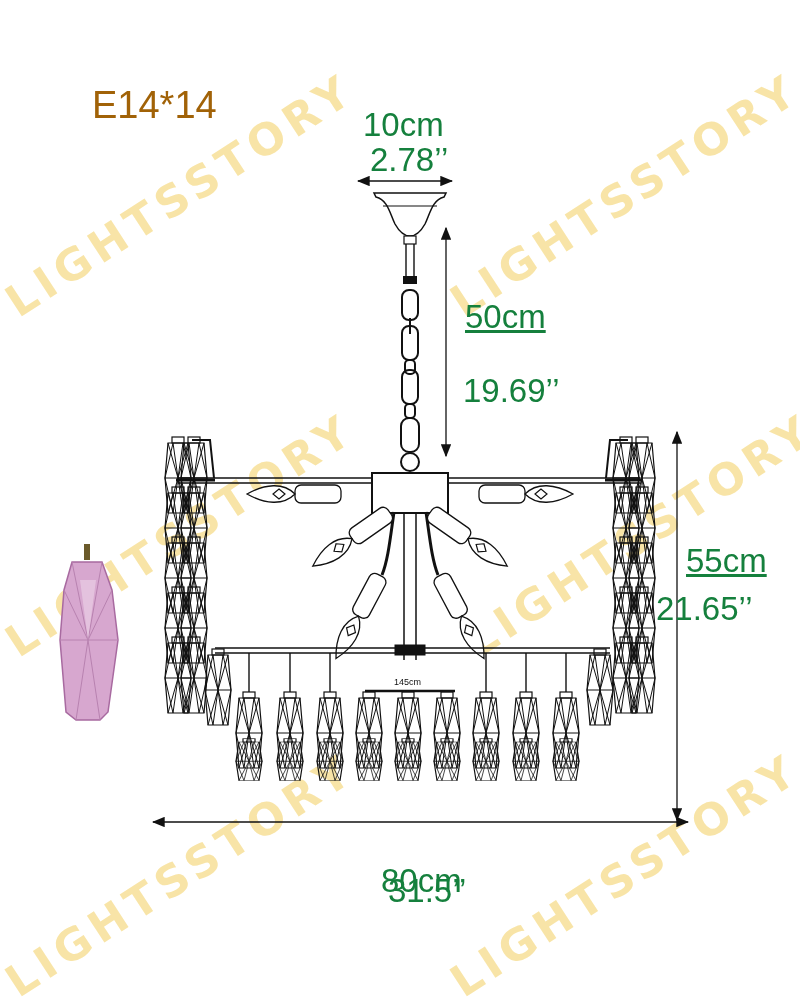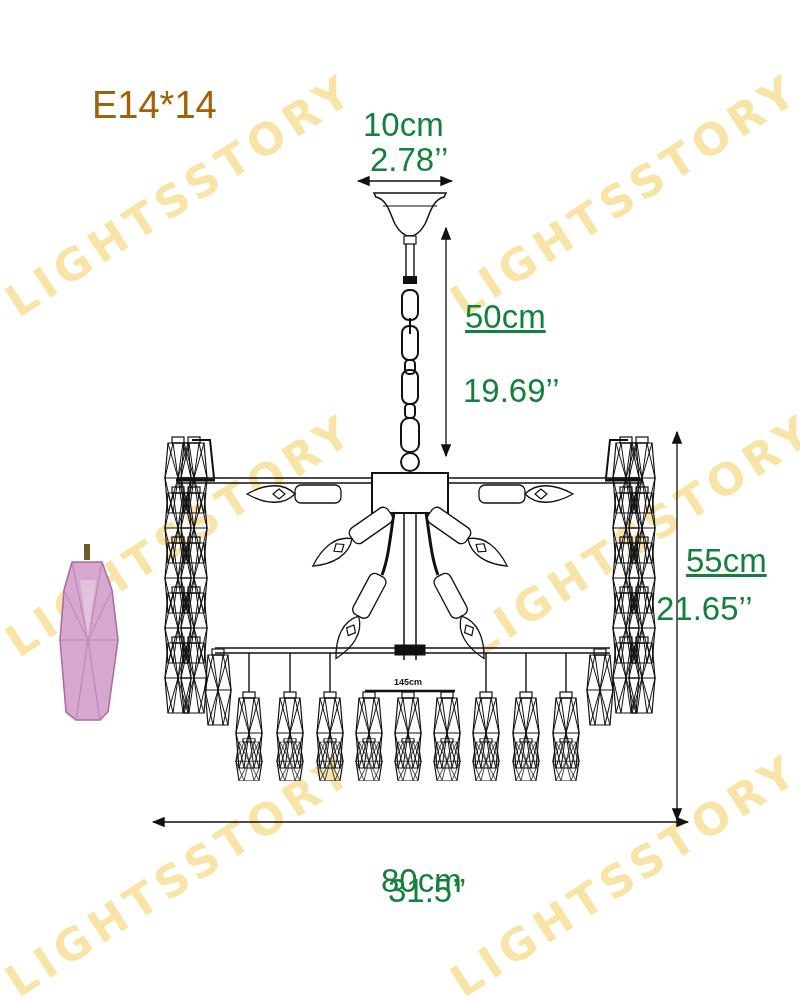--- a/index.html
+++ b/index.html
@@ -6,21 +6,21 @@
   body { width: 800px; height: 1000px; position: relative; overflow: hidden;
          font-family: "Liberation Sans", "DejaVu Sans", sans-serif; color: #111; }
   .layer { position: absolute; left: 0; top: 0; width: 800px; height: 1000px; }
   .wm { position: absolute; font-family: "DejaVu Sans", sans-serif; font-weight: bold;
         font-size: 44px; letter-spacing: 6px; color: #f6dc8a; opacity: 0.75;
         transform-origin: left center; white-space: nowrap; }
   .label { position: absolute; font-size: 33px; line-height: 38px; color: #15803d;
            font-family: "Liberation Sans", "DejaVu Sans", sans-serif; white-space: nowrap; }
   .spec { position: absolute; left: 92px; top: 84px; font-size: 38px; color: #a16207;
           font-family: "Liberation Sans", "DejaVu Sans", sans-serif; }
-  .tiny { position: absolute; left: 394px; top: 677px; font-size: 9px; font-weight: bold;
+  .tiny { position: absolute; left: 394px; top: 677px; font-size: 9px; font-weight: normal;
           color: #111; font-family: "Liberation Sans", sans-serif; }
 </style>
 </head>
 <body>
 
 <div class="layer">
   <div class="wm" style="left:10px; top:280px; transform: rotate(-33deg);">LIGHTSSTORY</div>
   <div class="wm" style="left:455px; top:280px; transform: rotate(-33deg);">LIGHTSSTORY</div>
   <div class="wm" style="left:10px; top:620px; transform: rotate(-33deg);">LIGHTSSTORY</div>
   <div class="wm" style="left:470px; top:620px; transform: rotate(-33deg);">LIGHTSSTORY</div>

